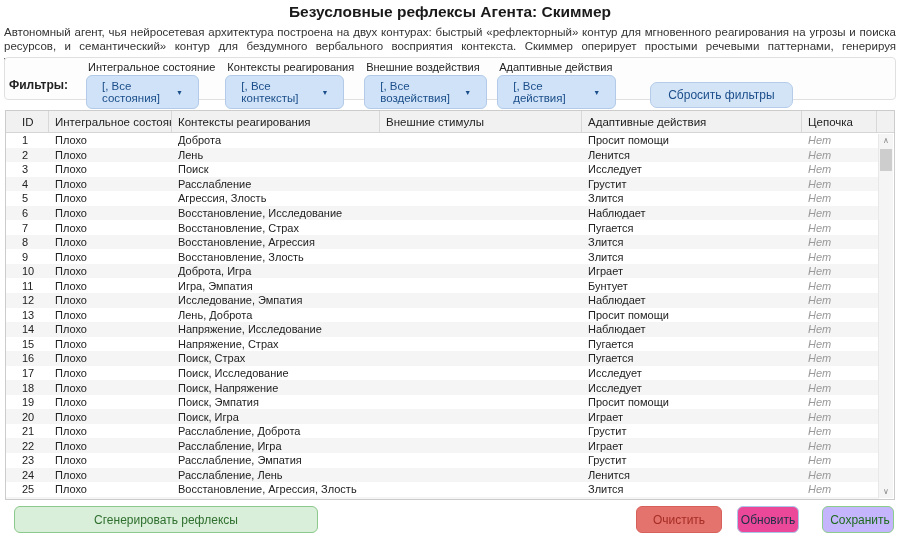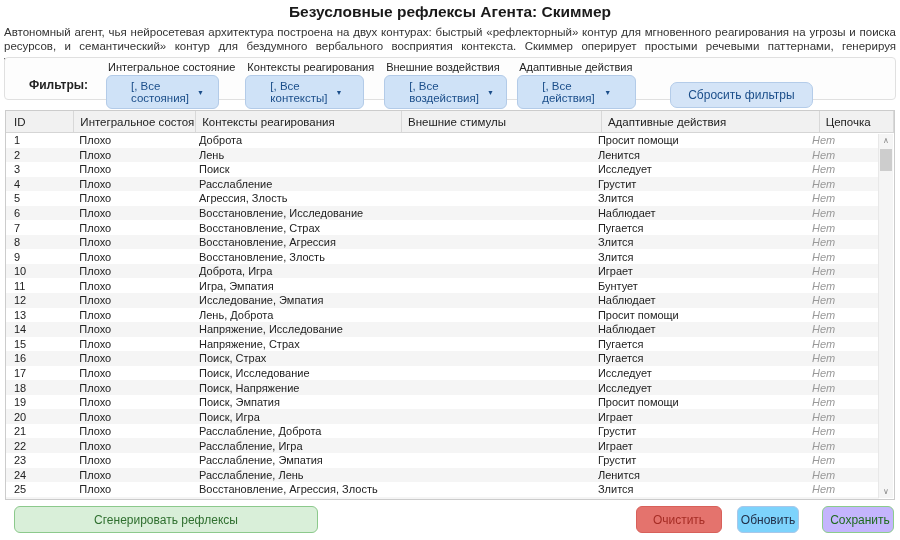--- a/index.html
+++ b/index.html
@@ -7,46 +7,46 @@
        font-family:"Liberation Sans",sans-serif;color:#222;border-radius:12px;}
   .title{position:absolute;top:3px;left:0;width:100%;text-align:center;
          font-size:15.5px;font-weight:bold;color:#1a1a1a;}
   .desc{position:absolute;top:25px;left:4px;right:4px;font-size:11.5px;line-height:14px;
         color:#333;text-align:justify;}
 
   
   .filters{position:absolute;top:57px;left:4px;right:4px;height:43px;
            border:1px solid #e0e0e0;border-radius:4px;background:#fdfdfd;
            display:flex;align-items:flex-start;padding:0 4px;box-sizing:border-box;}
-  .filters-label{font-size:12px;font-weight:bold;margin:20px 8px 0 20px;white-space:nowrap;}
+  .filters-label{font-size:12px;font-weight:bold;margin:20px 8px 0 0;white-space:nowrap;}
   .filter-group{display:flex;flex-direction:column;margin-left:10px;}
   .filter-label{font-size:11px;color:#222;white-space:nowrap;margin:3px 0 2px 2px;}
   .dropdown{display:flex;justify-content:space-between;align-items:center;
             background:#cfe2f7;border:1px solid #b3cbe8;border-radius:6px;
-            color:#1b4e8a;font-size:11.5px;padding:4px 24px;cursor:pointer;box-sizing:border-box;}
+            color:#1b4e8a;font-size:11.5px;padding:4px 15px;cursor:pointer;box-sizing:border-box;}
   .dropdown .caret{font-size:7px;margin-left:8px;color:#1b4e8a;}
   .dd0{width:113px}.dd1{width:119px}.dd2{width:123px}.dd3{width:119px}
   .btn{border-radius:6px;font-size:12px;font-family:"Liberation Sans",sans-serif;cursor:pointer;}
   .btn-reset{margin:24px 0 0 34px;background:#d4e4f7;border:1px solid #b4cce9;color:#1b4e8a;
              padding:5px 17px;border-radius:7px;}
 
   
   .table{position:absolute;top:110px;left:5px;right:5px;bottom:40px;
          border:1px solid #cccccc;background:#fff;overflow:hidden;box-sizing:border-box;}
   .thead{display:flex;height:22px;background:#f1f1f1;border-bottom:1px solid #d5d5d5;
          font-size:11.5px;color:#222;align-items:center;box-sizing:border-box;}
   .th{height:100%;display:flex;align-items:center;border-right:1px solid #d8d8d8;
       box-sizing:border-box;overflow:hidden;white-space:nowrap;}
   .thead .spacer{flex:1;border-right:none;}
   .tbody{position:absolute;top:22px;left:0;right:15px;bottom:0;overflow:hidden;}
   .tr{display:flex;height:14.55px;align-items:center;background:#fff;}
   .tr.alt{background:#f5f5f5;}
   .td{height:100%;display:flex;align-items:center;overflow:hidden;white-space:nowrap;
       font-size:11px;color:#222;box-sizing:border-box;}
-  .c0{width:69px;padding-left:8px;}
+  .c0{width:43px;padding-left:16px;}
   .c1{width:123px;padding-left:6px;}
   .c2{width:208px;padding-left:6px;}
   .c3{width:202px;padding-left:6px;}
   .c4{width:220px;padding-left:6px;}
   .c5{width:75px;padding-left:6px;}
   .chain{font-style:italic;color:#999;}
 
   
   .vscroll{position:absolute;top:23px;right:1px;bottom:1px;width:15px;background:#f5f5f5;
            border-left:1px solid #e8e8e8;box-sizing:border-box;}
@@ -54,21 +54,21 @@
           font-size:8px;line-height:13px;color:#888;cursor:pointer;}
   .varrow.up{top:0;}
   .varrow.down{bottom:0;}
   .vthumb{position:absolute;left:1px;right:1px;top:15px;height:22px;background:#cdcdcd;cursor:pointer;}
 
   
   .footer-btn{position:absolute;top:506px;height:27px;border-radius:6px;font-size:12px;
               display:flex;align-items:center;justify-content:center;cursor:pointer;box-sizing:border-box;}
   .btn-generate{left:14px;width:304px;background:#d9efd9;border:1px solid #8cc98c;color:#2f6f2f;}
   .btn-clear{left:636px;width:86px;background:#e4736d;border:1px solid #d8605a;color:#a62d25;}
-  .btn-refresh{left:737px;width:62px;background:#7dd3fc;border:1px solid #a9c7e8;color:#22304a;}
+  .btn-refresh{left:737px;width:62px;background:#ec4899;border:1px solid #a9c7e8;color:#22304a;}
   .btn-save{left:822px;width:72px;background:#c4b5fd;border:1px solid #8ccc8c;color:#1e6b1e;padding-left:10px;}
 </style>
 </head>
 <body>
 
 <div class="app">
 
   <div class="title">Безусловные рефлексы Агента: Скиммер</div>
   <div class="desc">Автономный агент, чья нейросетевая архитектура построена на двух контурах: быстрый «рефлекторный» контур для мгновенного реагирования на угрозы и поиска ресурсов, и семантический» контур для бездумного вербального восприятия контекста. Скиммер оперирует простыми речевыми паттернами, генерируя уведомления, запросы и предупреждения о своем состоянии.</div>
 

